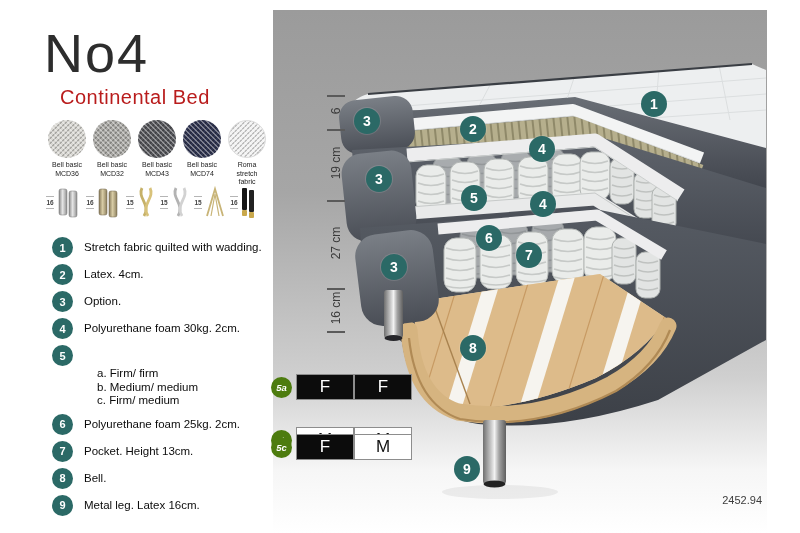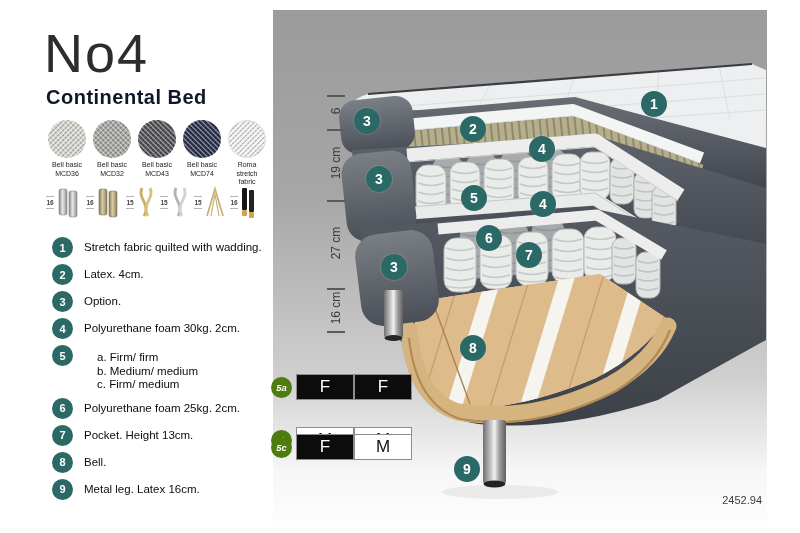--- a/index.html
+++ b/index.html
@@ -2,22 +2,22 @@
 <html><head>
 <meta charset="utf-8">
 <style>
   html,body{margin:0;padding:0;background:#fff;}
   .page{position:relative;width:800px;height:533px;background:#ffffff;overflow:hidden;
         font-family:"Liberation Sans",sans-serif;color:#111;}
 
   
   .title{position:absolute;left:44px;top:22px;font-size:54px;font-weight:200;
          letter-spacing:2px;color:#2d2d2d;}
-  .subtitle{position:absolute;left:46px;top:86px;font-size:20px;font-weight:700;
-            letter-spacing:.5px;color:#0f172a;}
+  .subtitle{position:absolute;left:60px;top:86px;font-size:20px;font-weight:400;
+            letter-spacing:.5px;color:#b91c1c;}
 
   .swatches{position:absolute;left:47px;top:120px;display:flex;gap:5px;}
   .swatch{width:40px;text-align:center;}
   .swatch .circ{width:38px;height:38px;border-radius:50%;margin:0 auto 3px;
     background-image:
       repeating-linear-gradient(45deg,rgba(255,255,255,.38) 0 1.5px,transparent 1.5px 3.5px),
       repeating-linear-gradient(-45deg,rgba(0,0,0,.22) 0 1.5px,transparent 1.5px 3.5px);}
   .swatch .lbl{font-size:7px;line-height:8.5px;color:#222;}
   .c0{background-color:#d8d7d2;}
   .c1{background-color:#a9a8a4;}
@@ -30,21 +30,21 @@
   .legnum{display:flex;flex-direction:column;align-items:center;font-size:6.5px;
           font-weight:bold;color:#444;line-height:7px;}
   .legnum .tick{width:8px;height:1px;background:#b5b5b5;margin:2px 0;}
 
   .parts-list{position:absolute;left:52px;top:237px;width:222px;}
   .part{display:flex;gap:11px;margin-bottom:6px;align-items:flex-start;}
   .pbadge{flex:0 0 21px;width:21px;height:21px;border-radius:50%;background:#2b6966;
           color:#fff;font-size:11px;font-weight:bold;display:flex;align-items:center;
           justify-content:center;}
   .ptext{font-size:11.5px;line-height:13px;color:#0c0c0c;padding-top:4px;}
-  .opts{margin:2px 0 0 13px;}
+  .opts{margin:18px 0 0 13px;}
   .opts div{font-size:11.5px;line-height:13.5px;}
 
   
   .panel{position:absolute;left:273px;top:10px;width:494px;height:523px;
          background:linear-gradient(180deg,#9b9b9b 0%,#a6a6a6 35%,#cfcfcf 70%,#f6f6f6 88%,#ffffff 100%);}
   .bed{position:absolute;left:273px;top:10px;}
 
   .dbadge{position:absolute;width:26px;height:26px;border-radius:50%;background:#2b6966;
           color:#fff;font-size:14px;font-weight:bold;display:flex;align-items:center;
           justify-content:center;box-shadow:0 0 0 1px rgba(255,255,255,.12);}

